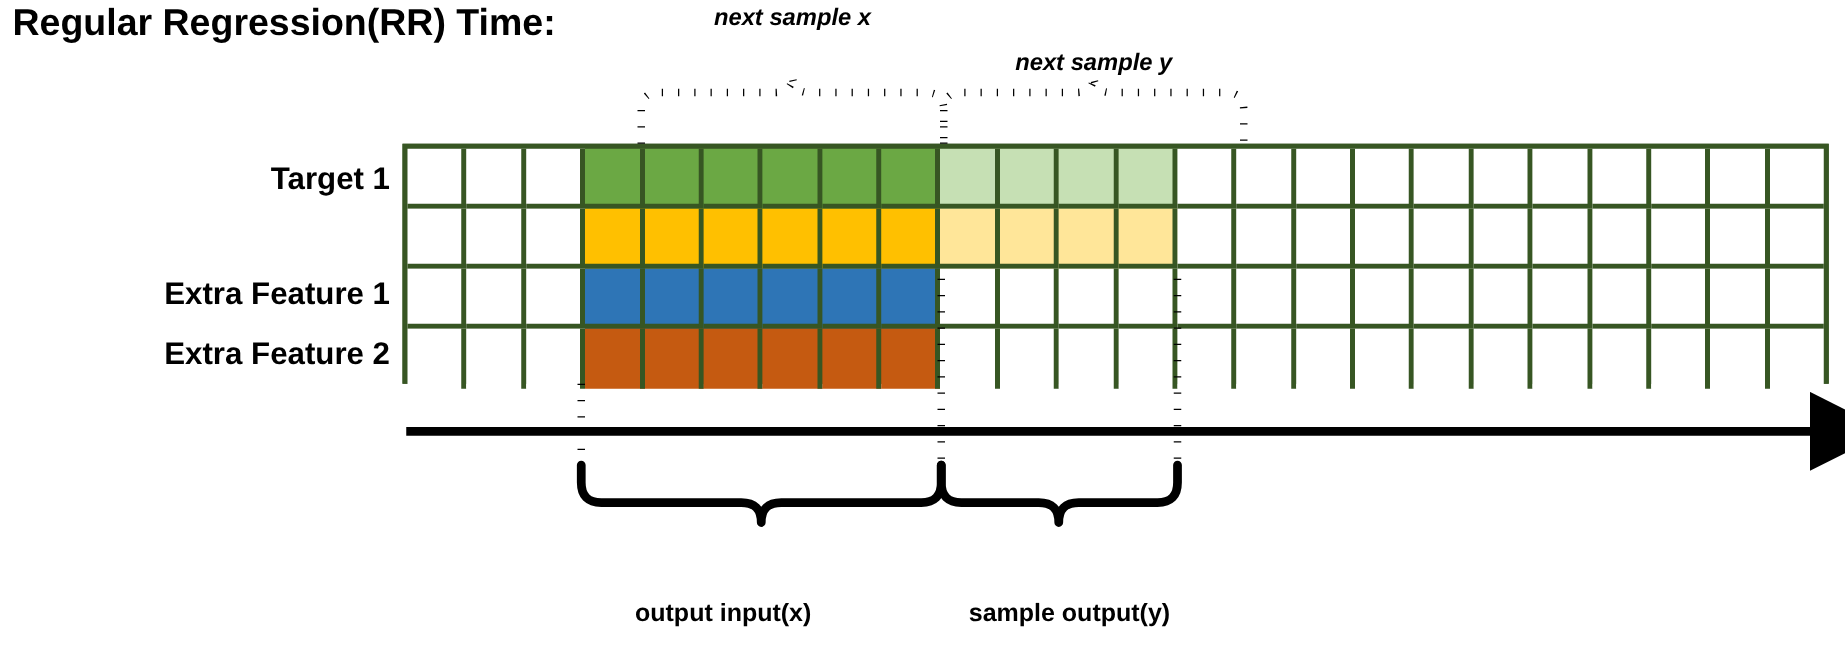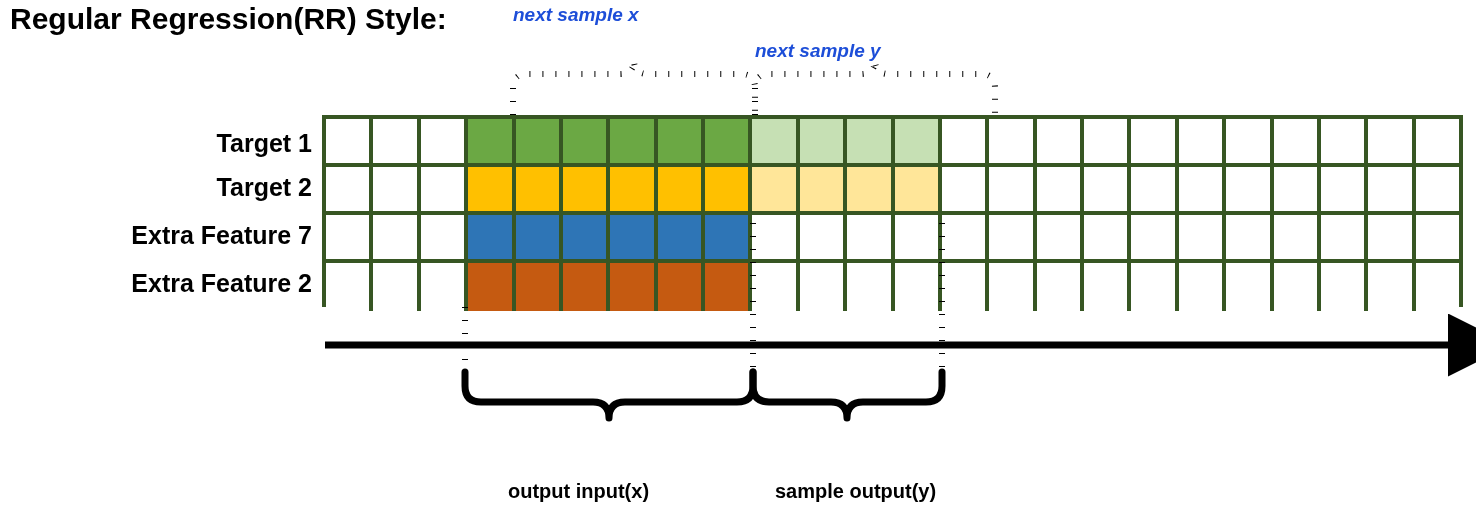--- a/index.html
+++ b/index.html
@@ -27,22 +27,23 @@
     font-weight: 700;
     color: #000000;
     white-space: nowrap;
   }
 
   .brace-label {
     position: absolute;
     font-size: 19px;
     font-style: italic;
     font-weight: 600;
-    color: #1d4ed8;
+    color: #000000;
     white-space: nowrap;
+    text-align: center;
   }
 
   .row-label {
     position: absolute;
     right: 0;
     font-size: 25px;
     font-weight: 700;
     color: #000000;
     white-space: nowrap;
     text-align: right;
@@ -113,29 +114,28 @@
     color: #000000;
     white-space: pre;
     line-height: 1.34;
   }
 </style>
 </head>
 <body>
 
 <div id="stage">
 
-  <div class="title">Regular Regression(RR) Style:</div>
+  <div class="title">Regular Regression(RR) Time:</div>
 
   <div class="brace-label" style="left:513px; top:4px; width:242px;">next sample x</div>
   <div class="brace-label" style="left:755px; top:4px; width:240px;margin-top:36px;">next sample y</div>
 
   <div class="labels-col">
     <div class="row-label" style="top:4px;">Target 1</div>
-    <div class="row-label" style="top:48px;">Target 2</div>
-    <div class="row-label" style="top:96px;">Extra Feature 7</div>
+    <div class="row-label" style="top:96px;">Extra Feature 1</div>
     <div class="row-label" style="top:144px;text-align:center;">Extra Feature 2</div>
   </div>
 
 
   <div id="grid">
       <div class="grid-row">
         <div class="cell" style="background: rgb(255, 255, 255);"></div>
         <div class="cell" style="background: rgb(255, 255, 255);"></div>
         <div class="cell" style="background: rgb(255, 255, 255);"></div>
         <div class="cell" style="background: rgb(107, 168, 68);"></div>

